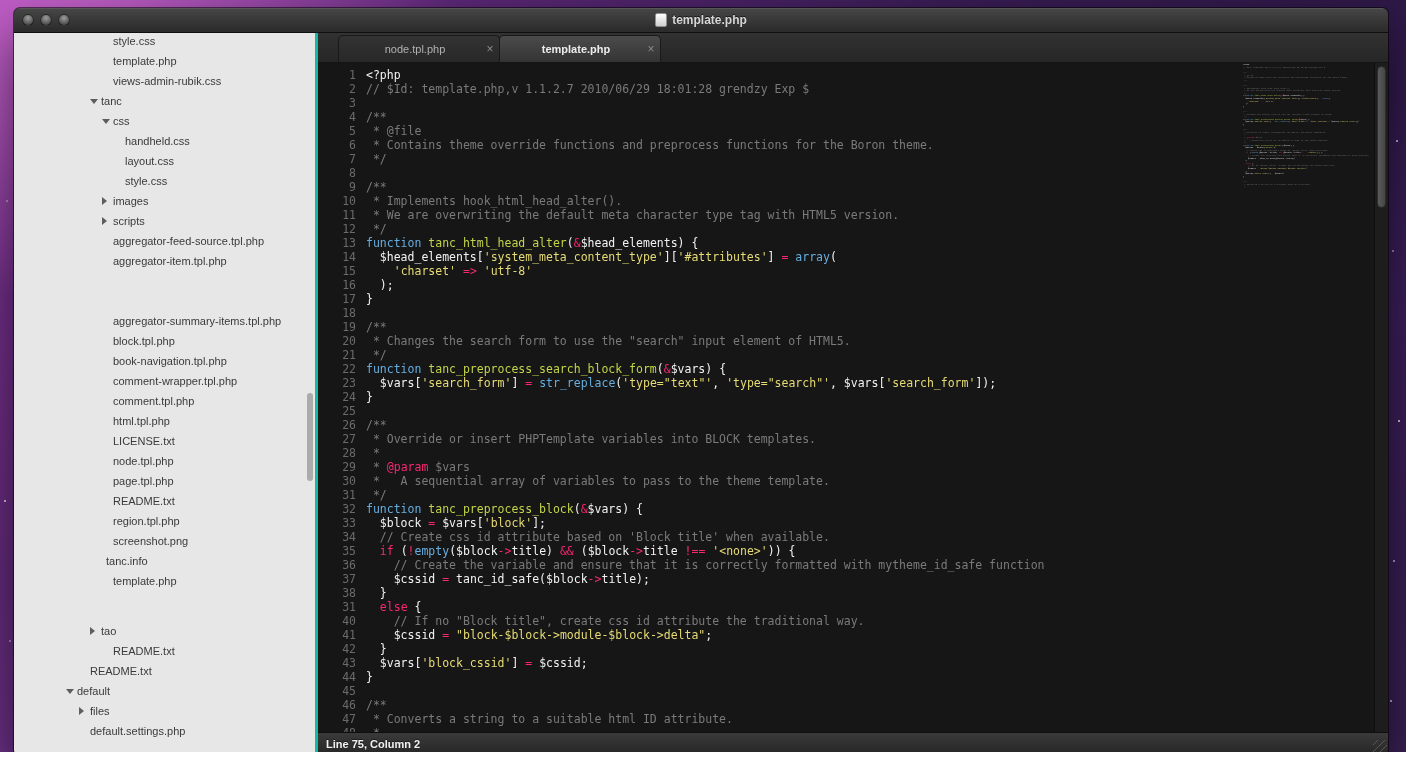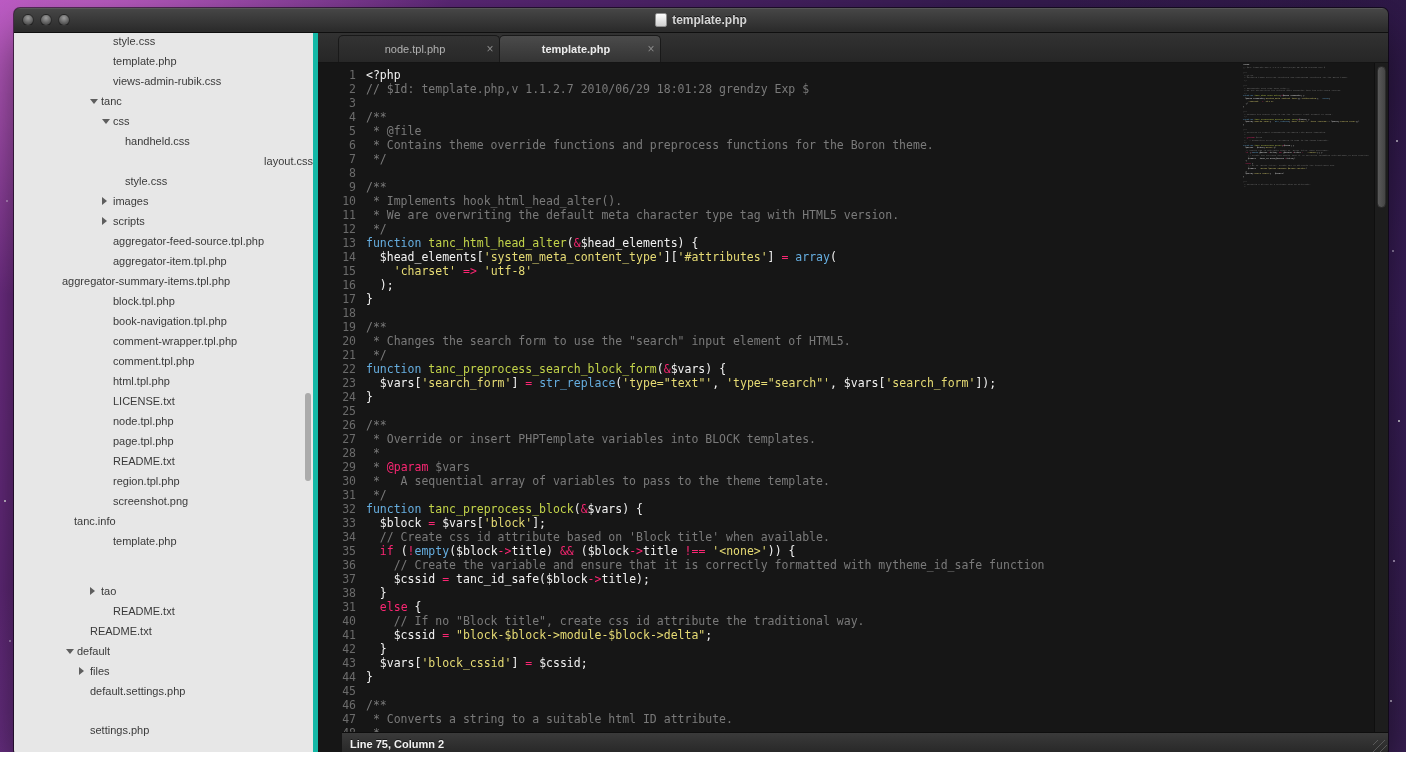--- a/index.html
+++ b/index.html
@@ -32,21 +32,21 @@
     background:radial-gradient(circle at 50% 30%,#9d9d9d,#585858 65%,#3c3c3c);
     border:1px solid rgba(0,0,0,.55);}
   .title-wrap{margin:0 auto;display:flex;align-items:center;gap:5px;}
   .doc-icon{width:10px;height:12px;background:linear-gradient(#fdfdfd,#cfcfcf);border:1px solid #8f8f8f;border-radius:2px;}
   .title{font-size:12px;font-weight:bold;color:#d6d6d6;text-shadow:0 -1px 0 rgba(0,0,0,.6);}
 
   .main{flex:1;display:flex;min-height:0;}
 
   
   .sidebar{flex:0 0 304px;width:304px;background:var(--sidebar_bg,#e7e7e7);position:relative;
-    overflow:hidden;border-right:5px solid #14b8a6;box-sizing:border-box;}
+    overflow:hidden;border-right:3px solid #14b8a6;box-sizing:border-box;}
   #tree{margin-top:-3px;}
   .tree-row{height:20px;line-height:20px;font-size:11px;color:var(--sidebar_text,#3a3a3a);
     white-space:nowrap;box-sizing:border-box;}
   .tri{display:inline-block;width:0;height:0;vertical-align:middle;margin-left:-11px;}
   .tri-open{border-left:4px solid transparent;border-right:4px solid transparent;border-top:5px solid #5e5e5e;margin-right:3px;}
   .tri-closed{border-top:4px solid transparent;border-bottom:4px solid transparent;border-left:5px solid #5e5e5e;margin-right:6px;}
   .tree-label{vertical-align:middle;}
   .side-scrollbar{position:absolute;right:2px;top:360px;width:6px;height:88px;background:#a0a0a0;border-radius:3px;opacity:.85;}
 
   
@@ -78,21 +78,21 @@
 
   .minimap{position:absolute;top:0;right:14px;width:131px;height:100%;overflow:hidden;opacity:.85;}
   #minimap-inner{width:760px;transform:scale(0.185);transform-origin:0 0;padding-top:2px;}
 
   .vscrollbar{position:absolute;top:0;right:0;width:14px;height:100%;background:#1d1d1d;
     border-left:1px solid #0f0f0f;box-sizing:border-box;}
   .vthumb{position:absolute;top:3px;left:2px;width:9px;height:142px;border-radius:5px;
     background:linear-gradient(90deg,#5a5a5a,#454545);border:1px solid #2e2e2e;box-sizing:border-box;}
 
   .statusbar{flex:0 0 22px;height:22px;background:linear-gradient(#3a3a3a,#262626);
-    border-top:1px solid #0e0e0e;display:flex;align-items:center;position:relative;margin-left:24px;}
+    border-top:1px solid #0e0e0e;display:flex;align-items:center;position:relative;}
   .status-text{font-size:11px;font-weight:bold;color:#f2f2f2;padding-left:8px;text-shadow:0 -1px 0 rgba(0,0,0,.5);}
   .resize-grip{position:absolute;right:1px;bottom:1px;width:14px;height:14px;opacity:.65;
     background:repeating-linear-gradient(135deg,transparent 0 3px,#6f6f6f 3px 4px,transparent 4px 5px);}
 </style>
 </head>
 <body>
 
 <div class="desktop">
   <div class="stars"></div>
 
@@ -113,39 +113,39 @@
     <div class="main">
 
       <div class="sidebar">
         <div id="tree">
             <div class="tree-row" style="padding-left: 99px;"><span class="tree-label">style.css</span></div>
             <div class="tree-row" style="padding-left: 99px;"><span class="tree-label">template.php</span></div>
             <div class="tree-row" style="padding-left: 99px;"><span class="tree-label">views-admin-rubik.css</span></div>
             <div class="tree-row" style="padding-left: 87px;"><span class="tri tri-open"></span><span class="tree-label">tanc</span></div>
             <div class="tree-row" style="padding-left: 99px;"><span class="tri tri-open"></span><span class="tree-label">css</span></div>
             <div class="tree-row" style="padding-left: 111px;"><span class="tree-label">handheld.css</span></div>
-            <div class="tree-row" style="padding-left: 111px; text-align: right;"><span class="tree-label">layout.css</span></div>
+            <div class="tree-row" style="padding-left: 111px;"><span class="tree-label">layout.css</span></div>
             <div class="tree-row" style="padding-left: 111px;"><span class="tree-label">style.css</span></div>
             <div class="tree-row" style="padding-left: 99px;"><span class="tri tri-closed"></span><span class="tree-label">images</span></div>
             <div class="tree-row" style="padding-left: 99px;"><span class="tri tri-closed"></span><span class="tree-label">scripts</span></div>
             <div class="tree-row" style="padding-left: 99px;"><span class="tree-label">aggregator-feed-source.tpl.php</span></div>
             <div class="tree-row" style="padding-left: 99px;"><span class="tree-label">aggregator-item.tpl.php</span></div>
-            <div class="tree-row" style="padding-left: 48px;"><span class="tree-label">aggregator-summary-items.tpl.php</span></div>
+            <div class="tree-row" style="padding-left: 99px; margin-top: 40px;"><span class="tree-label">aggregator-summary-items.tpl.php</span></div>
             <div class="tree-row" style="padding-left: 99px;"><span class="tree-label">block.tpl.php</span></div>
             <div class="tree-row" style="padding-left: 99px;"><span class="tree-label">book-navigation.tpl.php</span></div>
             <div class="tree-row" style="padding-left: 99px;"><span class="tree-label">comment-wrapper.tpl.php</span></div>
             <div class="tree-row" style="padding-left: 99px;"><span class="tree-label">comment.tpl.php</span></div>
             <div class="tree-row" style="padding-left: 99px;"><span class="tree-label">html.tpl.php</span></div>
             <div class="tree-row" style="padding-left: 99px;"><span class="tree-label">LICENSE.txt</span></div>
             <div class="tree-row" style="padding-left: 99px;"><span class="tree-label">node.tpl.php</span></div>
             <div class="tree-row" style="padding-left: 99px;"><span class="tree-label">page.tpl.php</span></div>
             <div class="tree-row" style="padding-left: 99px;"><span class="tree-label">README.txt</span></div>
             <div class="tree-row" style="padding-left: 99px;"><span class="tree-label">region.tpl.php</span></div>
             <div class="tree-row" style="padding-left: 99px;"><span class="tree-label">screenshot.png</span></div>
-            <div class="tree-row" style="padding-left: 60px;"><span class="tree-label">tanc.info</span></div>
+            <div class="tree-row" style="padding-left: 92px;"><span class="tree-label">tanc.info</span></div>
             <div class="tree-row" style="padding-left: 99px;"><span class="tree-label">template.php</span></div>
             <div class="tree-row" style="padding-left: 87px; margin-top: 30px;"><span class="tri tri-closed"></span><span class="tree-label">tao</span></div>
             <div class="tree-row" style="padding-left: 99px;"><span class="tree-label">README.txt</span></div>
             <div class="tree-row" style="padding-left: 76px;"><span class="tree-label">README.txt</span></div>
             <div class="tree-row" style="padding-left: 63px;"><span class="tri tri-open"></span><span class="tree-label">default</span></div>
             <div class="tree-row" style="padding-left: 76px;"><span class="tri tri-closed"></span><span class="tree-label">files</span></div>
             <div class="tree-row" style="padding-left: 76px;"><span class="tree-label">default.settings.php</span></div>
             <div class="tree-row" style="padding-left: 76px; margin-top: 19px;"><span class="tree-label">settings.php</span></div>
             <div class="tree-row" style="padding-left: 63px; margin-top: 7px;"><span class="tree-label">example.sites.php</span></div>
             <div class="tree-row" style="padding-left: 51px;"><span class="tri tri-closed"></span><span class="tree-label">themes</span></div>

